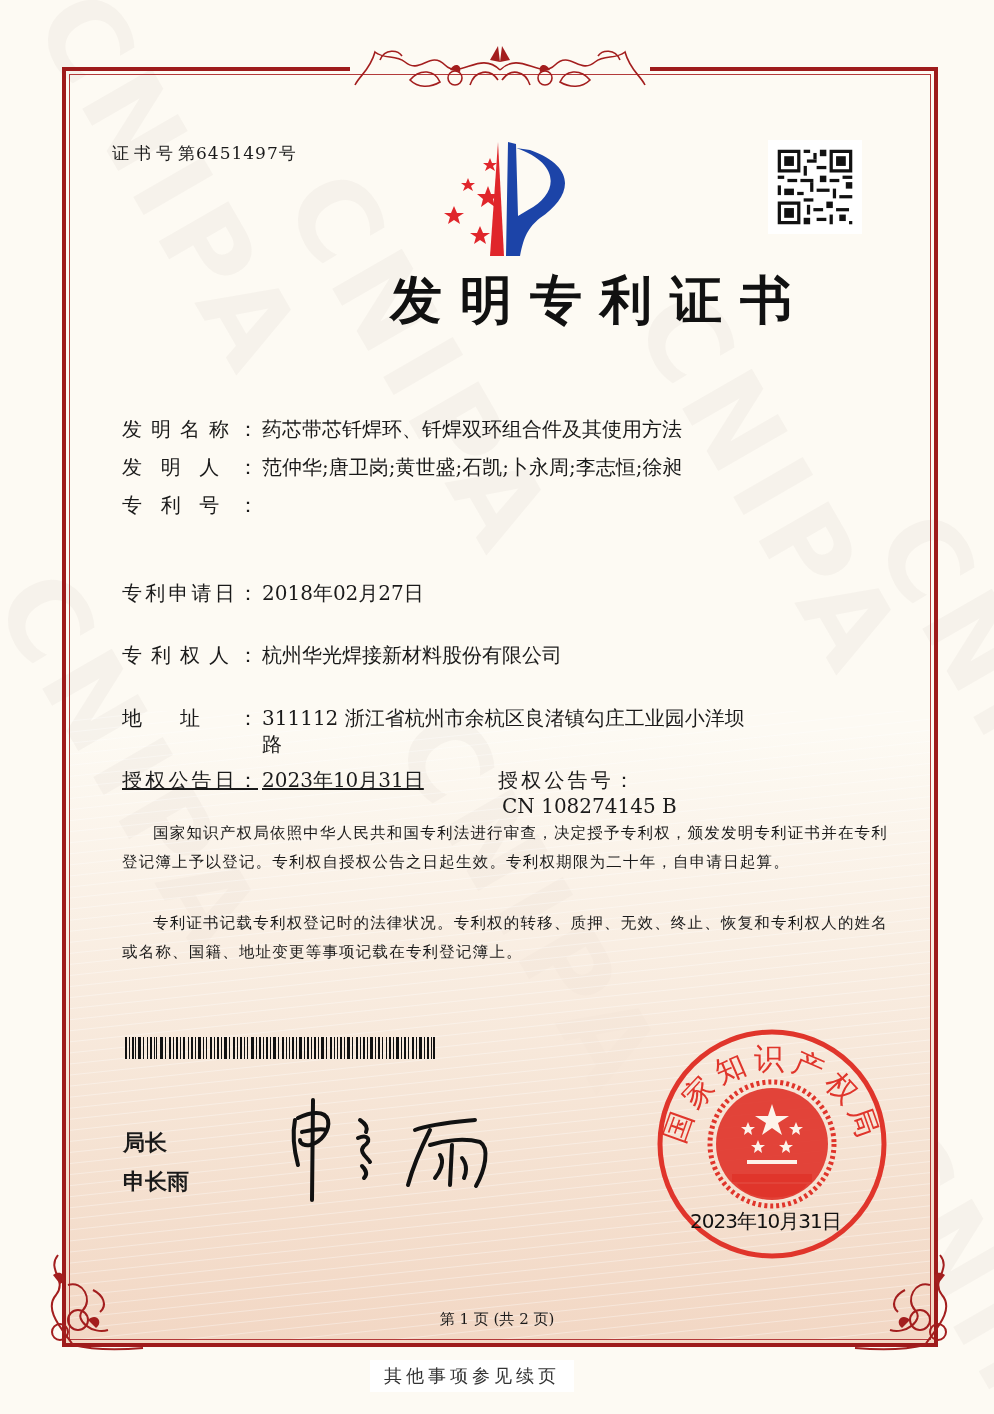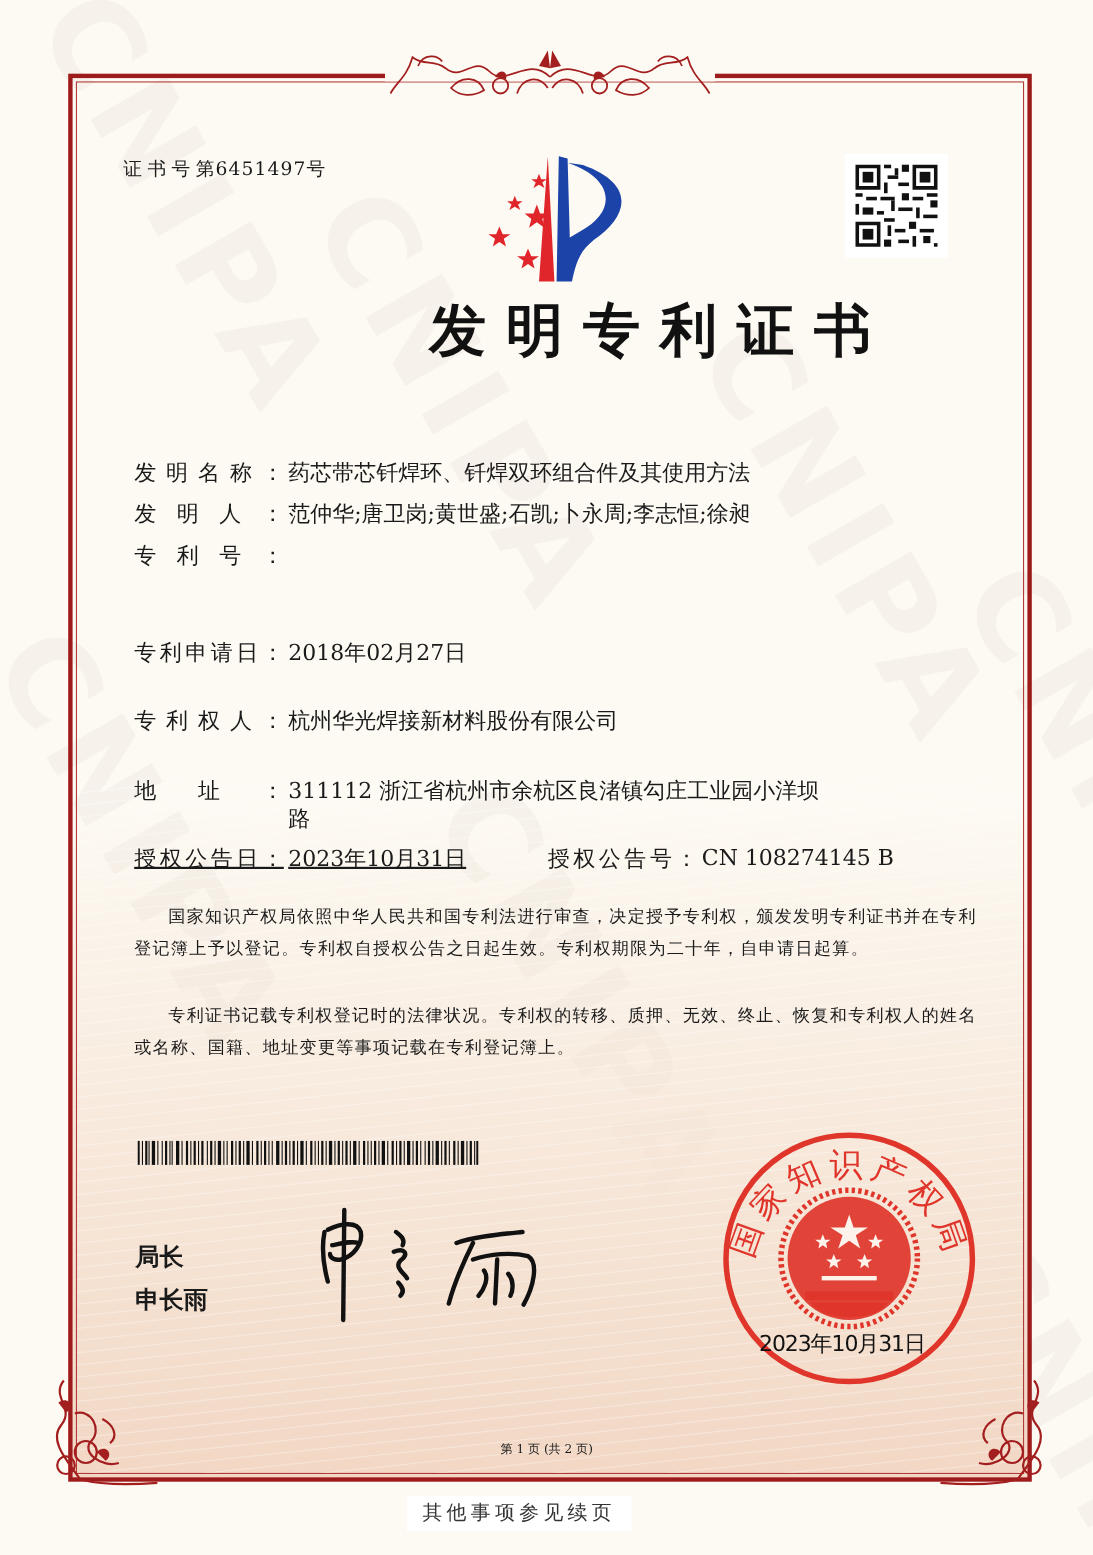--- a/index.html
+++ b/index.html
@@ -49,21 +49,21 @@
   .barcode { position:absolute; left:125px; top:1037px; width:310px; height:22px; }
   .director-title { position:absolute; left:123px; top:1128px; font-size:22px; font-family:"DejaVu Sans","Liberation Sans",sans-serif; font-weight:bold; }
   .director-name { position:absolute; left:123px; top:1167px; font-size:22px; font-family:"DejaVu Sans","Liberation Sans",sans-serif; font-weight:bold; }
   .signature { position:absolute; left:280px; top:1090px; width:240px; height:120px; }
   .seal { position:absolute; left:652px; top:1024px; width:240px; height:240px; }
   .seal-date {
     position:absolute; left:690px; top:1208px; font-size:20px;
     font-family:"DejaVu Sans","Liberation Sans",sans-serif; color:#111;
     letter-spacing:-1px;
   }
-  .page-no { position:absolute; left:0; width:994px; top:1310px; text-align:center; font-size:11px; }
+  .page-no { position:absolute; left:0; width:994px; top:1310px; text-align:center; font-size:15px; }
   .continue {
     position:absolute; left:370px; top:1360px; width:204px; height:32px; background:#fff;
     font-size:18px; letter-spacing:4px; text-align:center; line-height:32px; color:#333;
   }
 </style>
 </head>
 <body>
 
 <div class="watermark" style="left:-40px;top:120px;">CNIPA</div>
 <div class="watermark" style="left:210px;top:300px;">CNIPA</div>
@@ -209,21 +209,21 @@
   <span class="label">地址：</span>
   <span class="value" style="line-height:26px;">
     <span>311112 浙江省杭州市余杭区良渚镇勾庄工业园小洋坝</span><br>
     <span>路</span>
   </span>
 </div>
 <div class="field" style="top:767px;text-decoration:underline;">
   <span class="label">授权公告日：</span>
   <span class="value">2023年10月31日</span>
 </div>
-<div class="field" style="top:767px;left:498px;">
+<div class="field" style="top:767px;left:498px;flex-direction:column;">
   <span class="label">授权公告号：</span>
   <span class="value">CN 108274145 B</span>
 </div>
 
 <div class="notice" style="top:819px;">国家知识产权局依照中华人民共和国专利法进行审查，决定授予专利权，颁发发明专利证书并在专利登记簿上予以登记。专利权自授权公告之日起生效。专利权期限为二十年，自申请日起算。</div>
 <div class="notice" style="top:909px;">专利证书记载专利权登记时的法律状况。专利权的转移、质押、无效、终止、恢复和专利权人的姓名或名称、国籍、地址变更等事项记载在专利登记簿上。</div>
 
 <svg class="barcode" viewBox="0 0 310 22" preserveAspectRatio="none">
   <g fill="#111">
     <rect x="0" y="0" width="2" height="22"></rect>

